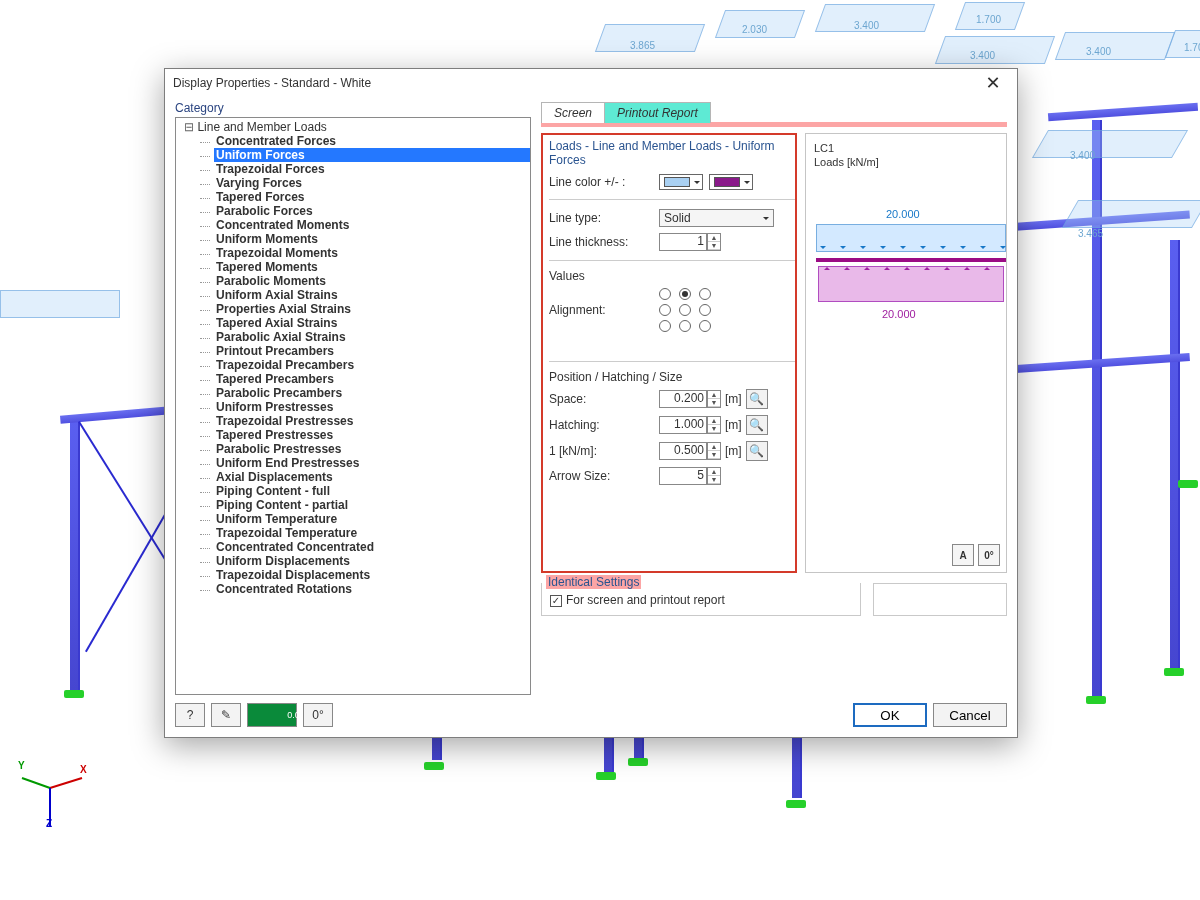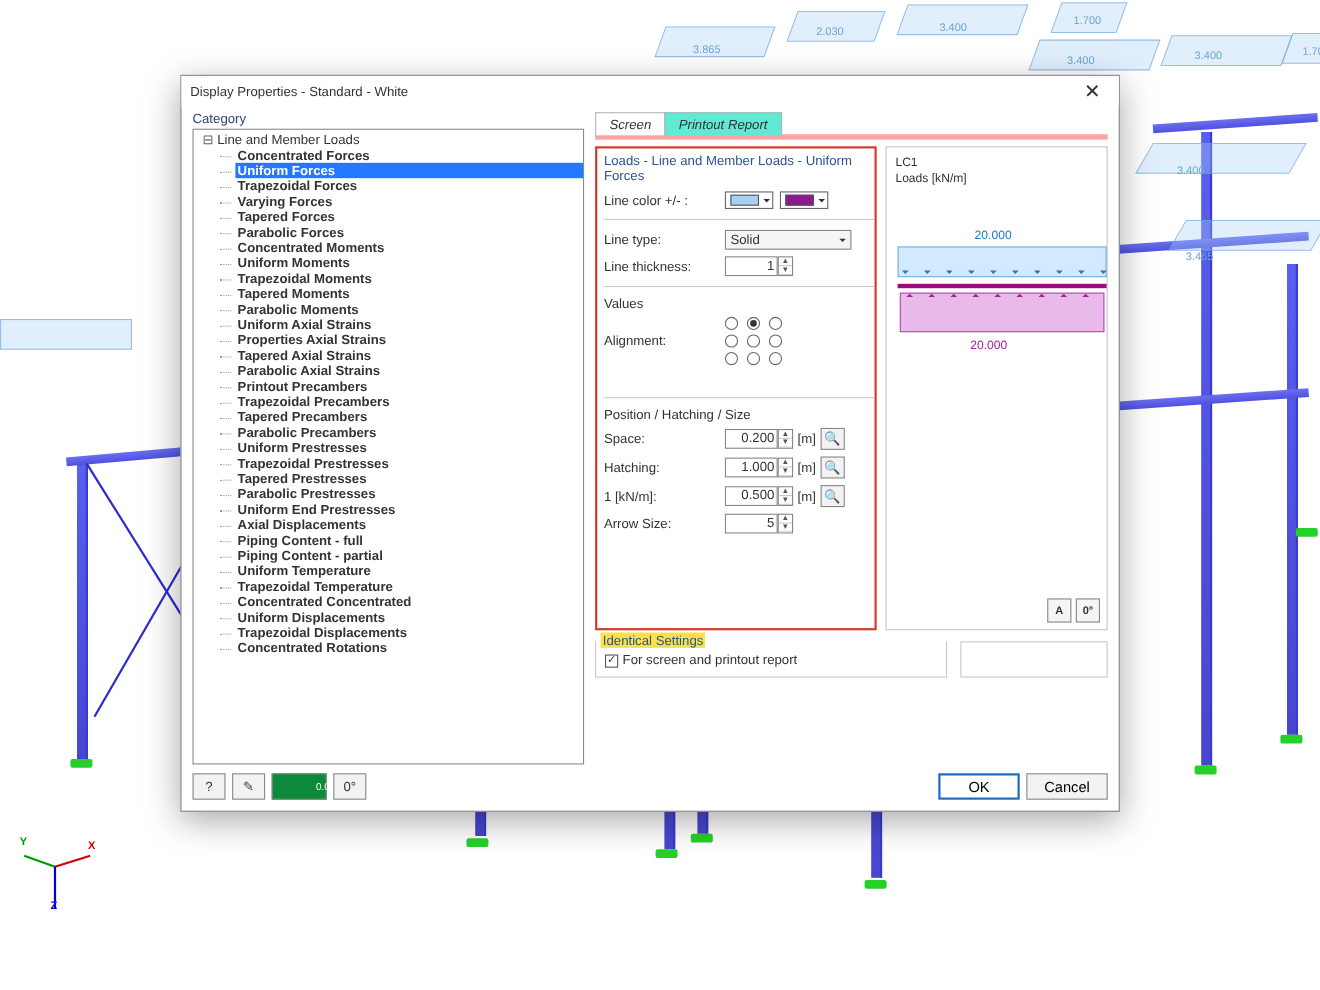--- a/index.html
+++ b/index.html
@@ -103,21 +103,21 @@
   .pv-loadbot { position:absolute; left:12px; top:132px; width:186px; height:36px; background:rgba(200,80,200,0.4); border:1px solid #b04cc0; }
   .arrow-up { width:0; height:0; border:3px solid transparent; border-bottom-color:#a020a0; position:absolute; }
   .arrow-dn { width:0; height:0; border:3px solid transparent; border-top-color:#1878c8; position:absolute; }
   .pv-ctrls { position:absolute; right:6px; bottom:6px; display:flex; gap:4px; }
   .pv-ctrls .btn { width:22px; height:22px; border:1px solid #888; background:#f5f5f5; display:flex; align-items:center; justify-content:center;
                    font-size:10px; font-weight:bold; }
 
   
   .identical { margin-top:10px; display:flex; gap:12px; }
   .id-box { border:1px solid #c9c9c9; border-top:none; width:320px; position:relative; padding:10px 8px 8px; }
-  .id-box-lbl { position:absolute; top:-8px; left:4px; background:#fde047; color:#2a5490; padding:0 2px; font-size:12px; }
+  .id-box-lbl { position:absolute; top:-8px; left:4px; background:#fca5a5; color:#2a5490; padding:0 2px; font-size:12px; }
   .chk { display:inline-block; width:12px; height:12px; border:1px solid #555; margin-right:4px; vertical-align:middle; text-align:center; font-size:10px; line-height:10px; }
   .empty-box { flex:1; border:1px solid #c9c9c9; }
 
   
   .footer { display:flex; align-items:center; padding:8px 10px 10px; gap:6px; }
   .footer .spacer { flex:1; }
   .foot-btn { width:30px; height:24px; border:1px solid #888; background:#f3f3f3; display:flex; align-items:center; justify-content:center; font-size:12px; }
   .primary-btn { width:74px; height:24px; border:2px solid #1d6bc0; background:#fff; }
   .normal-btn { width:74px; height:24px; border:1px solid #888; background:#f3f3f3; }
 </style>

